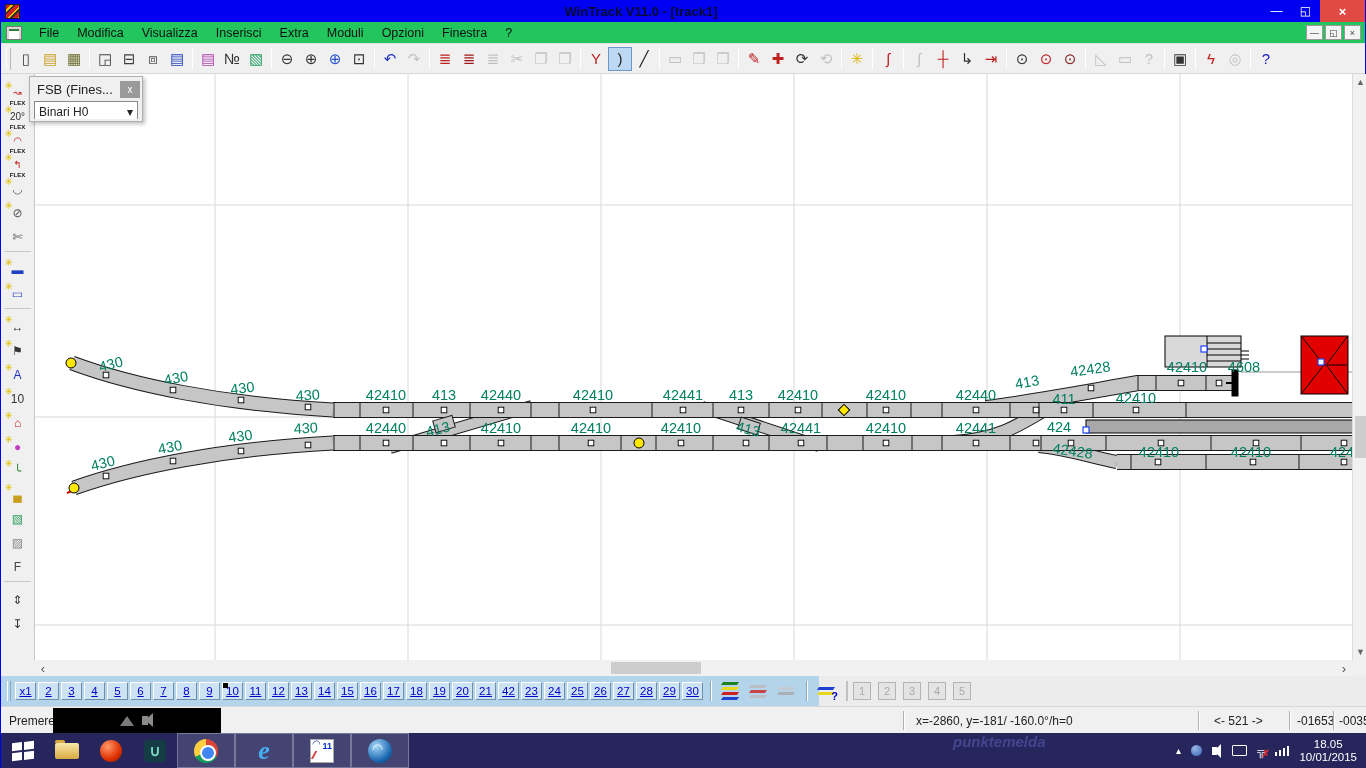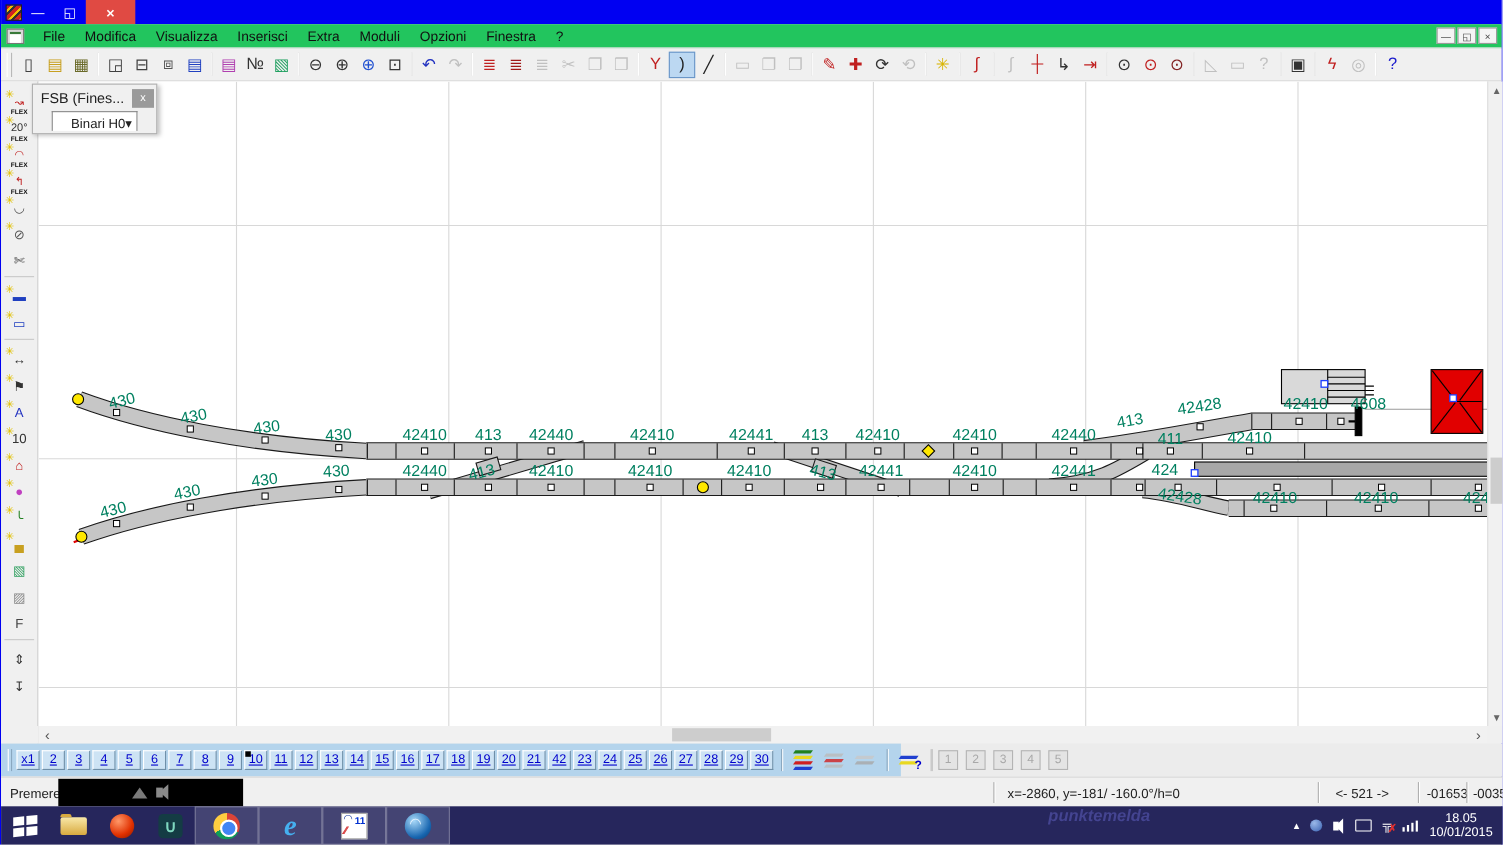--- a/index.html
+++ b/index.html
@@ -45,21 +45,21 @@
   .hscroll { position:absolute; left:34px; top:660px; width:1317px; height:16px; background:#f1f1f1; display:flex; align-items:center; }
   .hs-arrow { width:16px; color:#555; font-size:13px; text-align:center; }
   .hs-thumb { position:absolute; top:2px; height:12px; background:#cdcdcd; }
   .corner { position:absolute; background:#f0f0f0; }
 
   
   .fsb { position:absolute; left:28px; top:2px; width:114px; height:46px; background:#f0f0f0; border:1px solid #b0b0b0; box-shadow:2px 2px 4px rgba(0,0,0,.25); }
   .fsb-head { display:flex; align-items:center; height:24px; padding-left:7px; }
   .fsb-title { font-size:13px; color:#222; flex:1; white-space:nowrap; overflow:hidden; }
   .fsb-close { width:20px; height:17px; background:#9a9a9a; color:#fff; font-size:10px; display:flex; align-items:center; justify-content:center; margin-right:2px; }
-  .fsb-combo { margin:0 17px; height:18px; background:#fff; border:1px solid #888; border-bottom:none; overflow:hidden; font-size:12px; color:#222; padding:3px 4px 0 4px; display:flex; justify-content:flex-end; }
+  .fsb-combo { margin:0 4px; height:18px; background:#fff; border:1px solid #888; border-bottom:none; overflow:hidden; font-size:12px; color:#222; padding:3px 4px 0 4px; display:flex; justify-content:space-between; }
 
   
   .pagebar { position:absolute; left:0; top:676px; width:1366px; height:30px; background:#ececec; display:flex; align-items:center; }
   .pb-blue { position:absolute; left:0; top:0; width:818px; height:30px; background:#b4d4ec; }
   .pb-grip { width:4px; height:20px; border-left:1px solid #fff; border-right:1px solid #8aa8c0; margin:0 4px 0 6px; position:relative; }
   .pg-btn { position:relative; width:21px; height:18px; margin-right:2px; background:#cde3f4; border:1px solid; border-color:#ffffff #6f8fa8 #6f8fa8 #ffffff; color:#0000cc; font-size:11.5px; display:flex; align-items:center; justify-content:center; text-decoration:underline; }
   .pg-btn .cur { position:absolute; left:0; top:0; width:5px; height:5px; background:#000; }
   .pb-sep { width:2px; height:20px; border-left:1px solid #8aa8c0; border-right:1px solid #fff; margin:0 5px; position:relative; }
   .ly-btn { width:26px; height:22px; position:relative; margin-right:2px; display:flex; flex-direction:column; align-items:center; justify-content:center; }
   .ly-bar { width:16px; height:3px; transform:skewX(-35deg); margin:1px 0; }
@@ -107,20 +107,21 @@
   .bars div { width:2.5px; background:#fff; }
   .clock { text-align:center; font-size:11.5px; line-height:13px; color:#fff; }
 </style>
 </head>
 <body>
 
 <div id="app">
 
   <div class="titlebar">
     <span class="logo"></span>
+    <span class="title">WinTrack V11.0 - [track1]</span>
     <span class="win-controls">
       <span class="win-btn">—</span>
       <span class="win-btn">◱</span>
       <span class="win-btn close">×</span>
     </span>
   </div>
 
   <div class="menubar">
     <span class="doc-icon"></span>
     <span id="menu-items" style="display:flex;">

